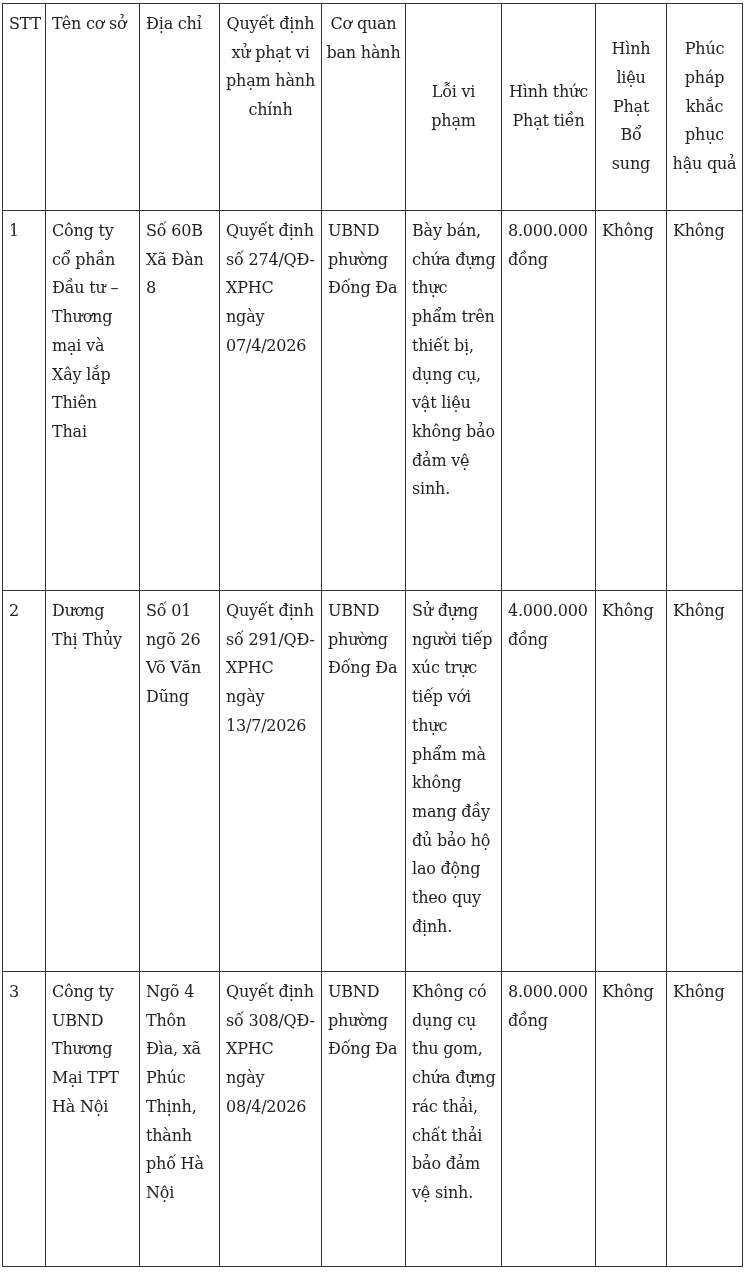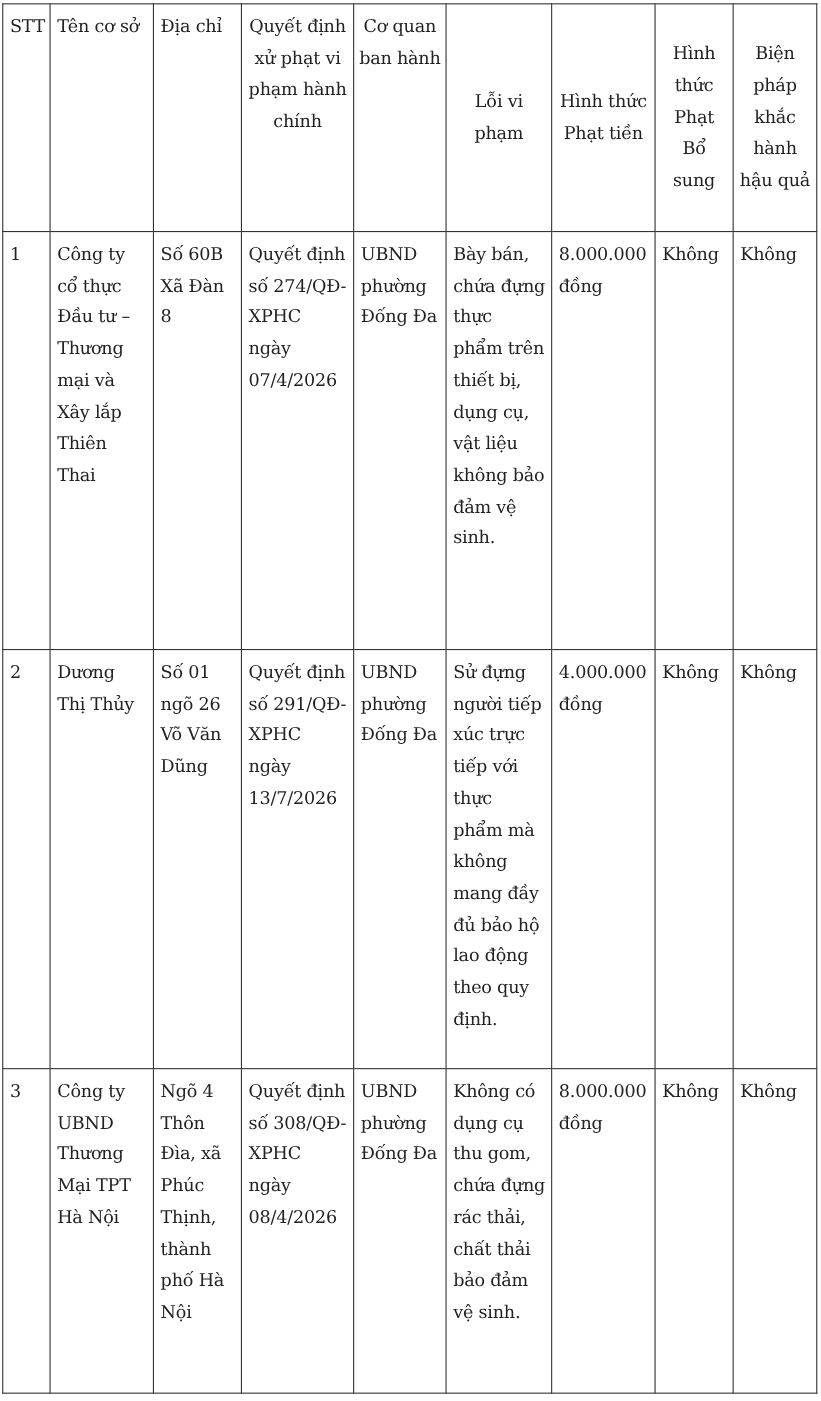--- a/index.html
+++ b/index.html
@@ -70,28 +70,28 @@
   </colgroup>
   <thead>
     <tr>
       <th class="top left">STT</th>
       <th class="top left">Tên cơ sở</th>
       <th class="top left">Địa chỉ</th>
       <th class="top">Quyết định xử phạt vi phạm hành chính</th>
       <th class="top">Cơ quan ban hành</th>
       <th>Lỗi vi phạm</th>
       <th>Hình thức Phạt tiền</th>
-      <th>Hình thức Phạt Bổ sung</th>
-      <th>Biện pháp khắc hành hậu quả</th>
+      <th>Hình liệu Phạt Bổ sung</th>
+      <th>Phúc pháp khắc phục hậu quả</th>
     </tr>
   </thead>
   <tbody>
     <tr class="r1">
       <td>1</td>
-      <td>Công ty cổ thực Đầu tư – Thương mại và Xây lắp Thiên Thai</td>
+      <td>Công ty cổ phần Đầu tư – Thương mại và Xây lắp Thiên Thai</td>
       <td>Số 60B Xã Đàn 8</td>
       <td>Quyết định số 274/QĐ-XPHC ngày 07/4/2026</td>
       <td>UBND phường Đống Đa</td>
       <td>Bày bán, chứa đựng thực phẩm trên thiết bị, dụng cụ, vật liệu không bảo đảm vệ sinh.</td>
       <td>8.000.000 đồng</td>
       <td>Không</td>
       <td>Không</td>
     </tr>
     <tr class="r2">
       <td>2</td>

